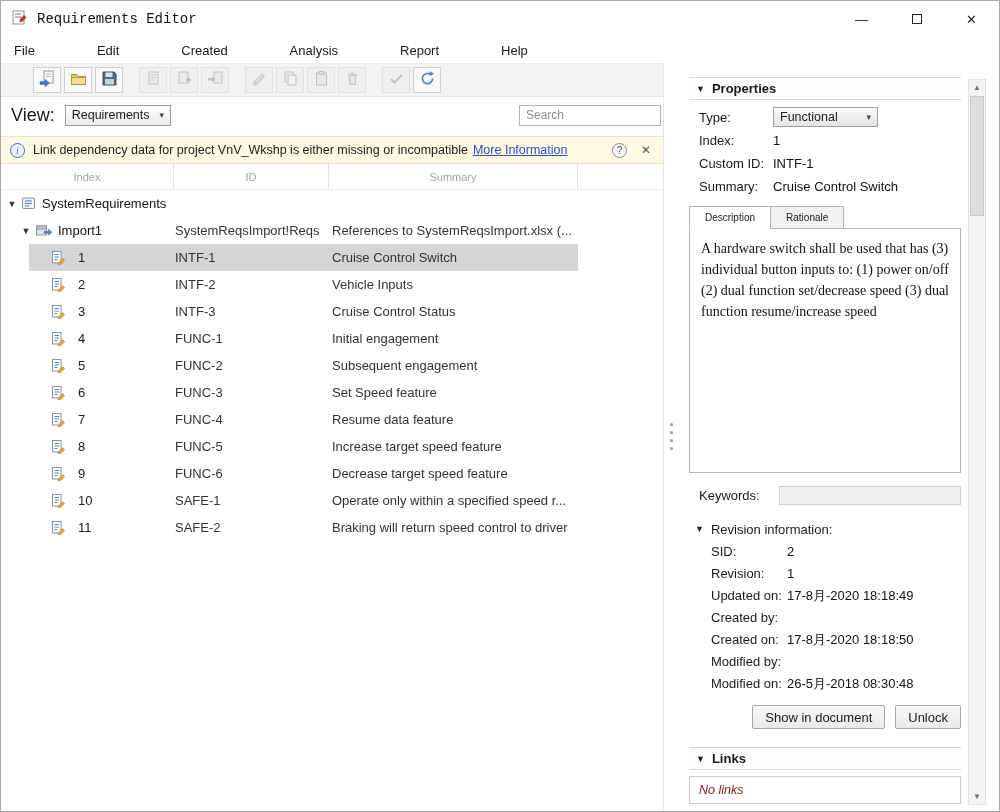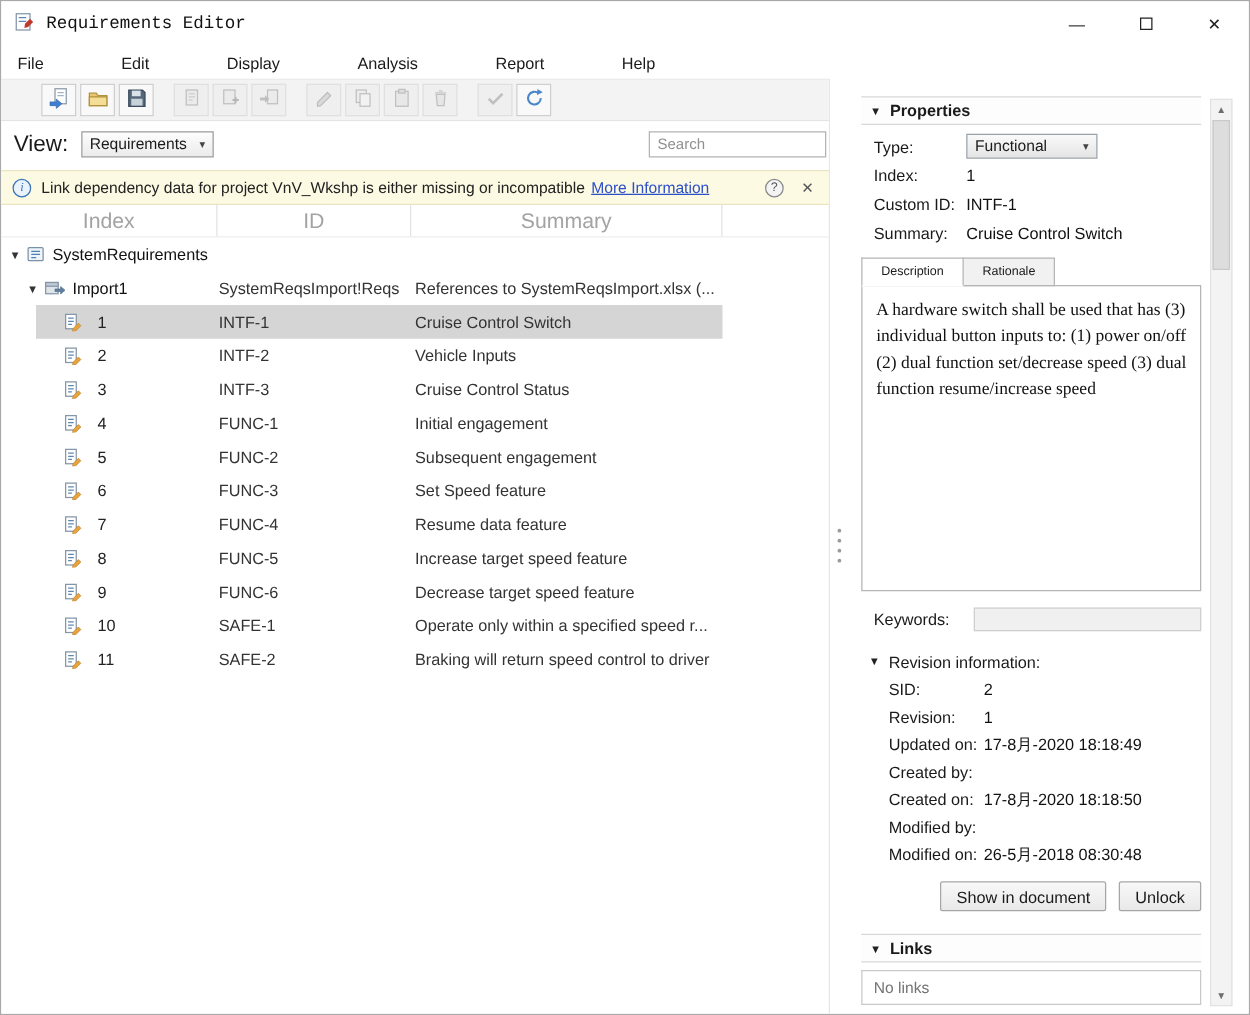--- a/index.html
+++ b/index.html
@@ -43,21 +43,21 @@
 
   
   .banner { height:28px; margin-top:3px; background:#fcfae3; border-top:1px solid #e9e5c2; border-bottom:1px solid #e9e5c2; display:flex; align-items:center; padding:0 9px; font-size:12.5px; color:#222; }
   .info-icon { flex:0 0 auto; width:15px; height:15px; border-radius:50%; border:1px solid #3a76b5; color:#3a76b5; display:flex; align-items:center; justify-content:center; font-size:10px; font-family:"Liberation Serif", serif; font-style:italic; background:#eaf2fb; margin-right:8px; }
   .banner-text { white-space:nowrap; }
   .banner-link { color:#2d50c8; text-decoration:underline; margin-left:5px; white-space:nowrap; }
   .help-icon { margin-left:auto; width:15px; height:15px; border-radius:50%; border:1px solid #8a8a8a; color:#555; font-size:10px; display:flex; align-items:center; justify-content:center; background:#f4f4f4; }
   .banner-close { margin-left:14px; margin-right:3px; color:#555; font-size:12px; }
 
   
-  .tree-header { height:26px; display:flex; align-items:flex-start; color:#a3a3a3; font-size:17px; border-bottom:1px solid #eeeeee; }
+  .tree-header { height:26px; display:flex; align-items:flex-start; color:#a3a3a3; font-size:11px; border-bottom:1px solid #eeeeee; }
   .th { text-align:center; height:100%; display:flex; align-items:center; justify-content:center; }
   .th-index { width:172px; }
   .th-id { width:155px; border-left:1px solid #e2e2e2; }
   .th-summary { width:250px; border-left:1px solid #e2e2e2; border-right:1px solid #e2e2e2; }
 
   .tree-rows { flex:1; overflow:hidden; }
   .tree-row { height:27px; display:flex; align-items:center; font-size:13px; color:#222; width:577px; }
   .cell { height:100%; display:flex; align-items:center; overflow:hidden; white-space:nowrap; }
   .cell-index { width:172px; }
   .cell-id { width:155px; padding-left:2px; color:#333; }
@@ -94,21 +94,21 @@
   .rev-header { margin:14px 0 0 6px; height:20px; display:flex; align-items:center; gap:7px; font-size:13px; }
   .rev-rows { margin-top:2px; }
   .rev-row { height:19px; margin:3px 0 0 22px; display:flex; align-items:center; font-size:13px; }
   .rev-label { width:76px; flex:0 0 auto; }
   .rev-value { color:#111; }
 
   .rev-buttons { display:flex; justify-content:flex-end; gap:10px; margin-top:12px; }
   .btn { height:24px; padding:0 12px; border:1px solid #a6a6a6; background:linear-gradient(#f8f8f8,#e9e9e9); font-size:13px; border-radius:2px; font-family:"Liberation Sans", sans-serif; color:#1a1a1a; }
 
   .links-header { margin-top:18px; }
-  .links-box { margin-top:6px; border:1px solid #c9c9c9; background:#fff; height:28px; padding:6px 9px; font-size:12.5px; color:#737373; }
+  .links-box { margin-top:6px; border:1px solid #c9c9c9; background:#fff; height:28px; padding:6px 9px; font-size:12.5px; color:#7f1d1d;font-style:italic; }
 
   
   .v-scrollbar { position:absolute; top:16px; bottom:6px; right:13px; width:18px; background:#f3f3f3; border:1px solid #e2e2e2; }
   .sb-arrow { position:absolute; left:0; width:100%; height:15px; display:flex; align-items:center; justify-content:center; font-size:8px; color:#6e6e6e; }
   .sb-up { top:0; }
   .sb-down { bottom:0; }
   .sb-thumb { position:absolute; left:1px; right:1px; top:16px; height:120px; background:#dddddd; border:1px solid #c9c9c9; }
 </style>
 </head>
 <body>
@@ -134,21 +134,21 @@
         </div>
       <div class="win-btn">
           <span>✕</span>
         </div>
     </div>
   </div>
 
   <div class="menubar">
     <span class="menu-item">File</span>
     <span class="menu-item">Edit</span>
-    <span class="menu-item">Display</span>
+    <span class="menu-item">Created</span>
     <span class="menu-item">Analysis</span>
     <span class="menu-item">Report</span>
     <span class="menu-item">Help</span>
   </div>
 
   <div class="content">
 
     <div class="left-col">
 
       <div class="toolbar">

